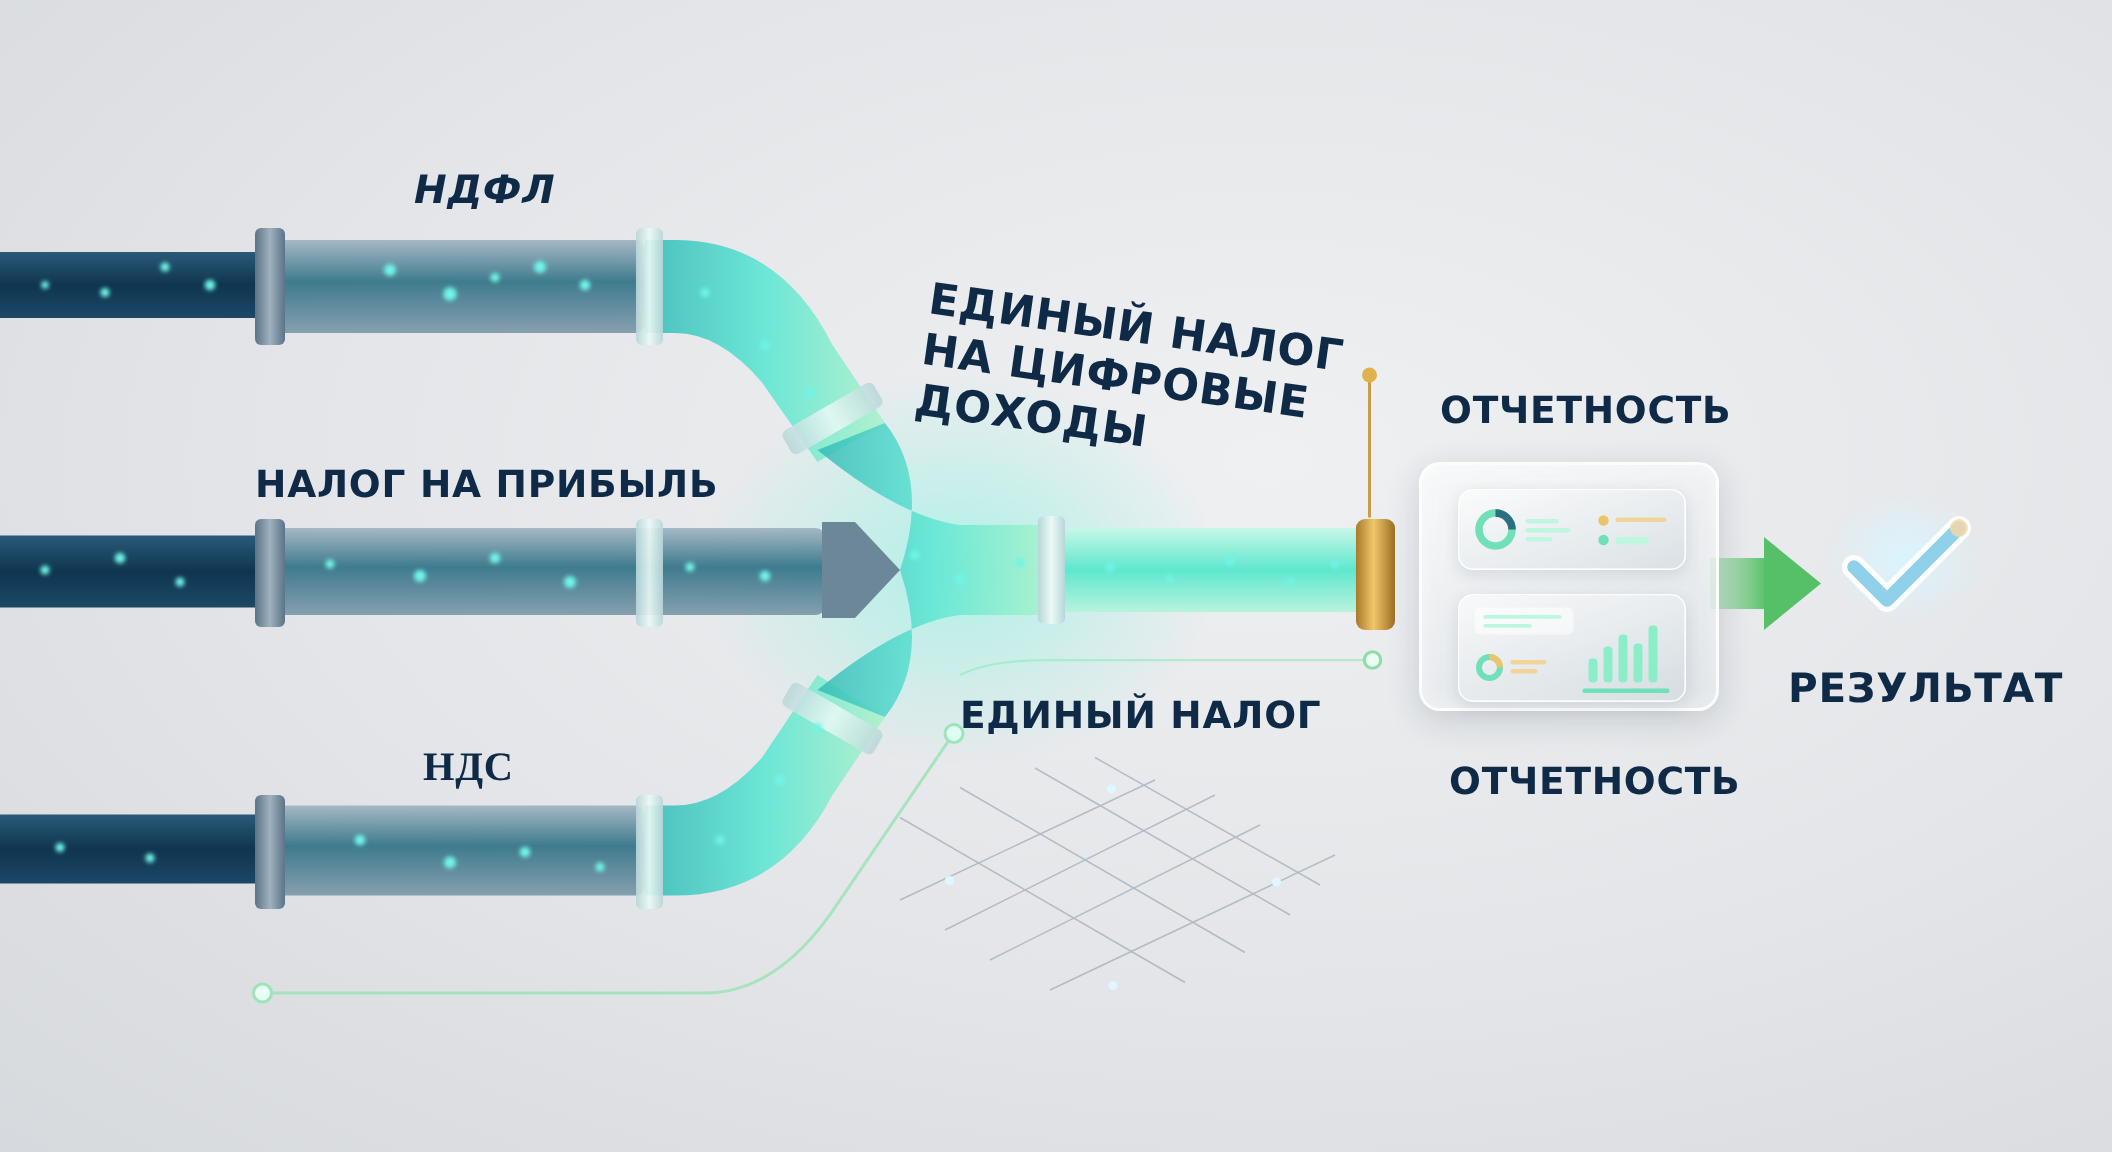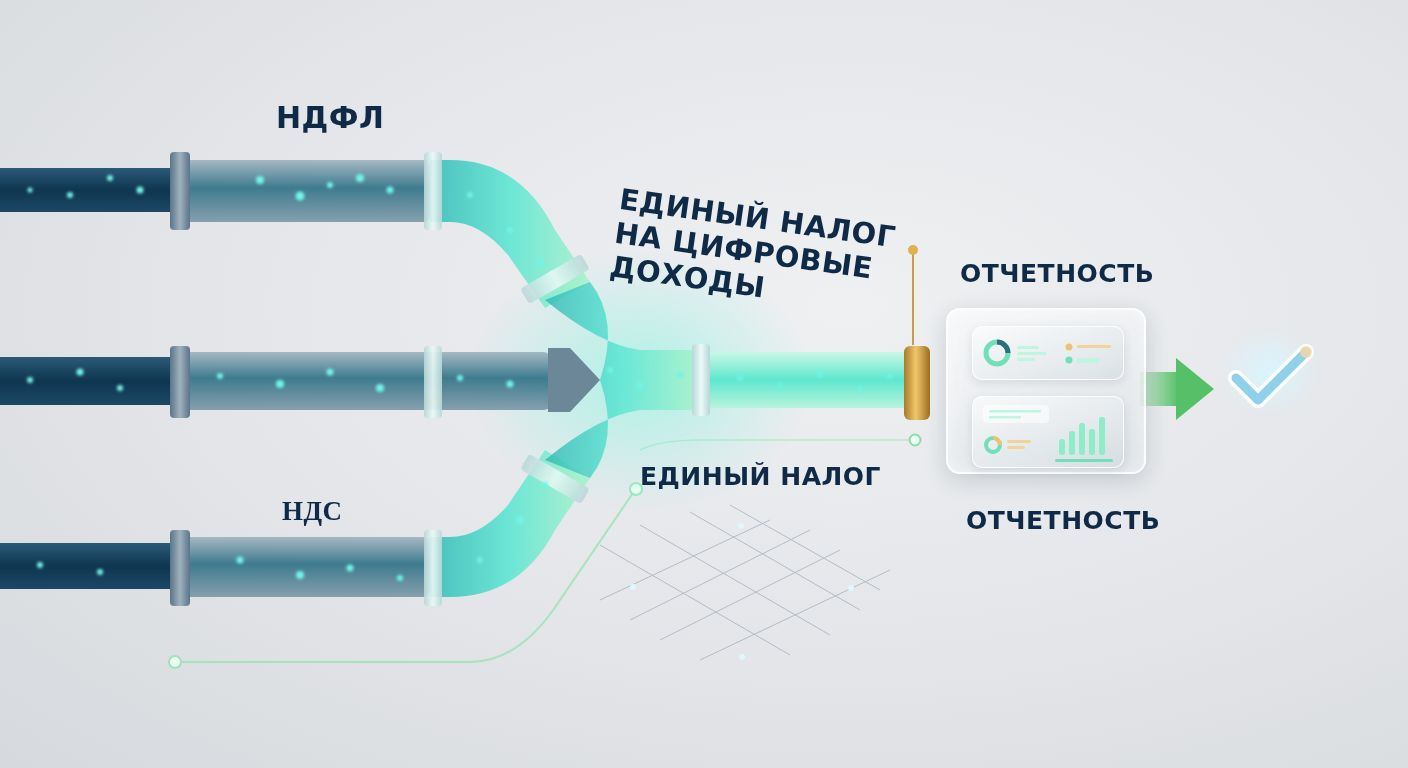--- a/index.html
+++ b/index.html
@@ -8,21 +8,21 @@
     background: radial-gradient(ellipse at 60% 40%, #eef0f2 0%, #e3e5e8 55%, #d6d9dd 100%);
     font-family: "DejaVu Sans", sans-serif;
   }
   .canvas { position: absolute; inset: 0; }
   svg.scene { position: absolute; left: 0; top: 0; }
   .label {
     position: absolute; color: #0f2a47; font-weight: bold;
     font-family: "DejaVu Sans", sans-serif; letter-spacing: 0.5px;
     white-space: nowrap;
   }
-  .lbl-ndfl { left: 276px; top: 100px; font-size: 30px; }
+  .lbl-ndfl { left: 276px; top: 112px; font-size: 26px; font-style: italic; }
   .lbl-profit { left: 170px; top: 308px; font-size: 25px; }
   .lbl-nds { left: 282px; top: 496px; font-size: 27px; font-family: Liberation Serif, serif; }
   .lbl-digital {
     left: 622px; top: 182px; font-size: 29px; line-height: 34px;
     transform: rotate(8deg); transform-origin: left top; white-space: normal; width: 280px;
   }
   .lbl-digital span { display: block; }
   .lbl-single { left: 640px; top: 462px; font-size: 25px; }
   .lbl-report-top { left: 960px; top: 259px; font-size: 25px; }
   .lbl-report-bottom { left: 966px; top: 506px; font-size: 25px; }
@@ -248,23 +248,25 @@
       <rect x="96" y="34" width="6" height="24" rx="2.5" fill="#8ceec8"></rect>
       <rect x="106" y="26" width="6" height="32" rx="2.5" fill="#8ceec8"></rect>
       <rect x="116" y="32" width="6" height="26" rx="2.5" fill="#8ceec8"></rect>
       <rect x="126" y="20" width="6" height="38" rx="2.5" fill="#8ceec8"></rect>
       <rect x="82" y="62" width="58" height="3" rx="1.5" fill="#6fe0b8"></rect>
     </svg>
   </div>
 </div>
 
 <div class="label lbl-ndfl">НДФЛ</div>
+<div class="label lbl-profit">НАЛОГ НА ПРИБЫЛЬ</div>
 <div class="label lbl-nds">НДС</div>
 <div class="label lbl-digital">
   <span>ЕДИНЫЙ НАЛОГ</span>
   <span>НА ЦИФРОВЫЕ</span>
   <span>ДОХОДЫ</span>
 </div>
 <div class="label lbl-single">ЕДИНЫЙ НАЛОГ</div>
 <div class="label lbl-report-top">ОТЧЕТНОСТЬ</div>
 <div class="label lbl-report-bottom">ОТЧЕТНОСТЬ</div>
+<div class="label lbl-result">РЕЗУЛЬТАТ</div>
 
 </div>
 
 </body></html>

